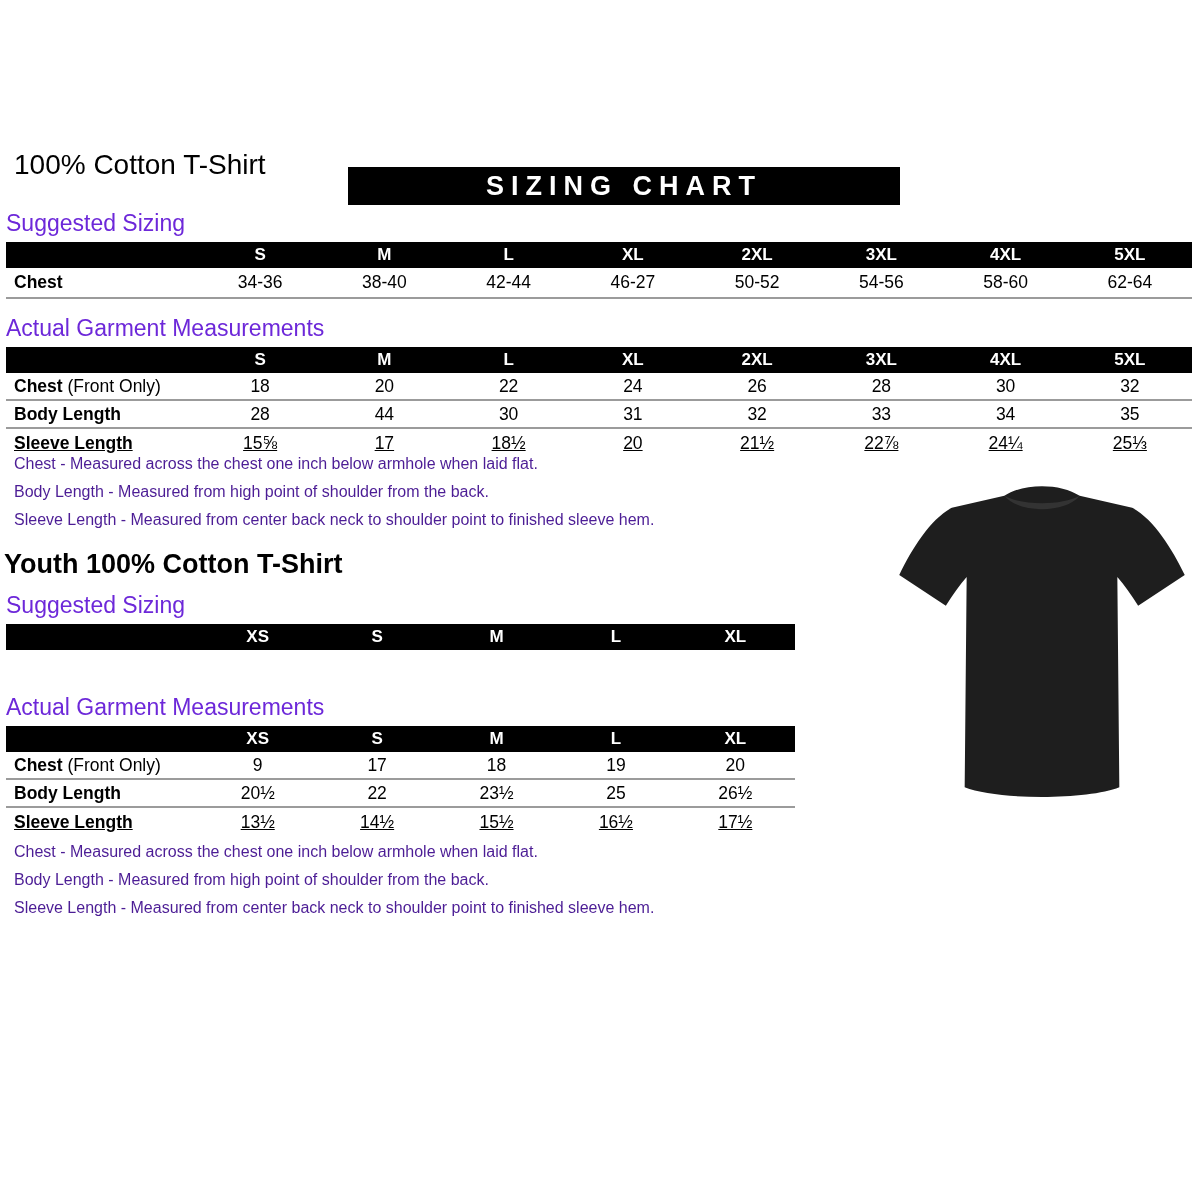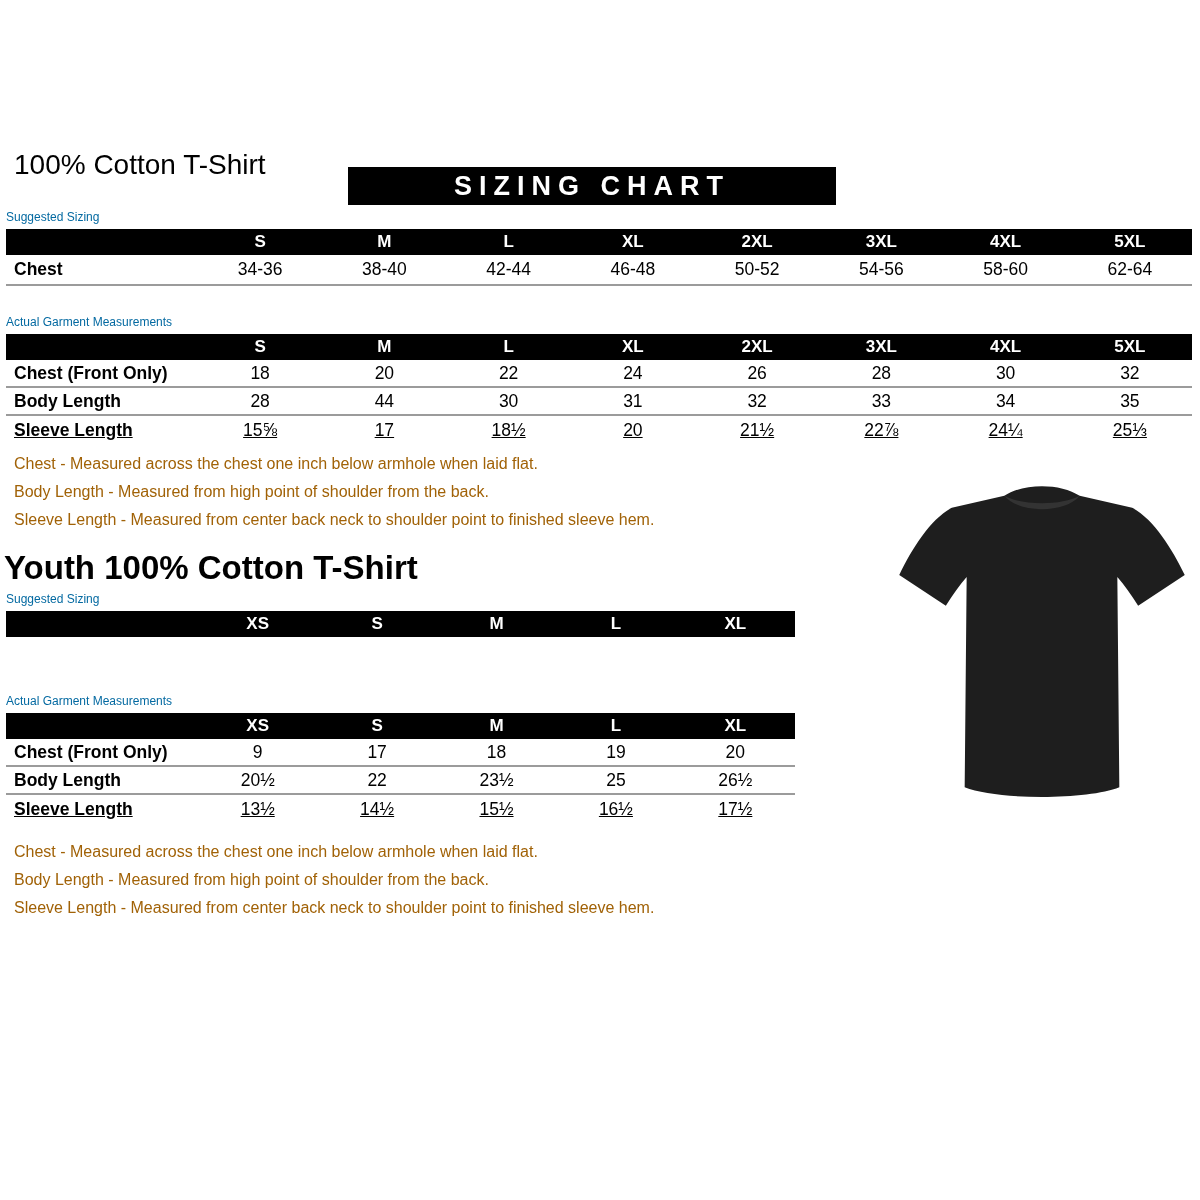--- a/index.html
+++ b/index.html
@@ -7,55 +7,55 @@
   body {
     font-family:"Liberation Sans","DejaVu Sans",sans-serif;
     color:#000;
     position:relative;
     overflow:hidden;
   }
   .abs { position:absolute; }
 
   #adult-title { left:14px; top:149px; font-size:28px; font-weight:normal; }
   #banner {
-    left:348px; top:167px; width:488px; height:38px;
+    left:348px; top:167px; width:552px; height:38px;
     background:#000; color:#fff;
     font-weight:bold; font-size:27px; letter-spacing:7px;
     text-align:center; line-height:38px;
   }
 
   #adult-suggested { left:6px; top:210px; width:1186px; }
   #adult-actual    { left:6px; top:315px; width:1186px; }
   #adult-notes     { left:14px; top:455px; }
 
-  #youth-title     { left:4px; top:549px; font-size:33px; font-weight:bold; }
+  #youth-title     { left:4px; top:549px; font-size:27px; font-weight:bold; }
   #youth-suggested { left:6px; top:592px; width:789px; }
   #youth-actual    { left:6px; top:694px; width:789px; }
   #youth-notes     { left:14px; top:843px; }
 
   #tshirt { left:893px; top:474px; width:298px; height:342px; }
 
-  .section-heading { font-size:12px; margin-bottom:5px; color:#0369a1; }
+  .section-heading { font-size:23px; margin-bottom:5px; color:#6d28d9; }
 
   .table { width:100%; }
   .trow { display:flex; align-items:center; width:100%; }
   .thead {
     background:#000; color:#fff;
     height:26px; font-weight:bold; font-size:17px;
   }
   .tbody-row { font-size:17.5px;align-items:center; }
   .suggested .tbody-row { height:31px; border-bottom:2px solid #9b9b9b; }
   .actual    .tbody-row { height:28px; border-bottom:2px solid #9b9b9b; }
   .actual    .tbody-row:last-child { border-bottom:none;text-decoration:underline; }
   .cell { flex:1 1 0; text-align:center; white-space:nowrap; }
   .label-cell { flex:0 0 192px; text-align:left; padding-left:8px; }
   .rl-strong { font-weight:bold; }
-  .rl-suffix { font-weight:bold; }
-
-  .notes p { font-size:16px; margin:0 0 10px 0; color:#a16207; }
+  .rl-suffix { font-weight:normal; }
+
+  .notes p { font-size:16px; margin:0 0 10px 0; color:#4c1d95; }
 </style>
 </head>
 <body>
 
 <div class="page">
 
   <h1 class="abs" id="adult-title">100% Cotton T-Shirt</h1>
 
   <div class="abs" id="banner">SIZING CHART</div>
 
@@ -71,21 +71,21 @@
           <div class="cell">2XL</div>
           <div class="cell">3XL</div>
           <div class="cell">4XL</div>
           <div class="cell">5XL</div>
         </div>
         <div class="trow tbody-row">
           <div class="cell label-cell"><span class="rl-strong">Chest</span></div>
           <div class="cell">34-36</div>
           <div class="cell">38-40</div>
           <div class="cell">42-44</div>
-          <div class="cell">46-48</div>
+          <div class="cell">46-27</div>
           <div class="cell">50-52</div>
           <div class="cell">54-56</div>
           <div class="cell">58-60</div>
           <div class="cell">62-64</div>
         </div>
       </div>
   </section>
 
   <section class="abs" id="adult-actual">
     <div class="section-heading">Actual Garment Measurements</div>

